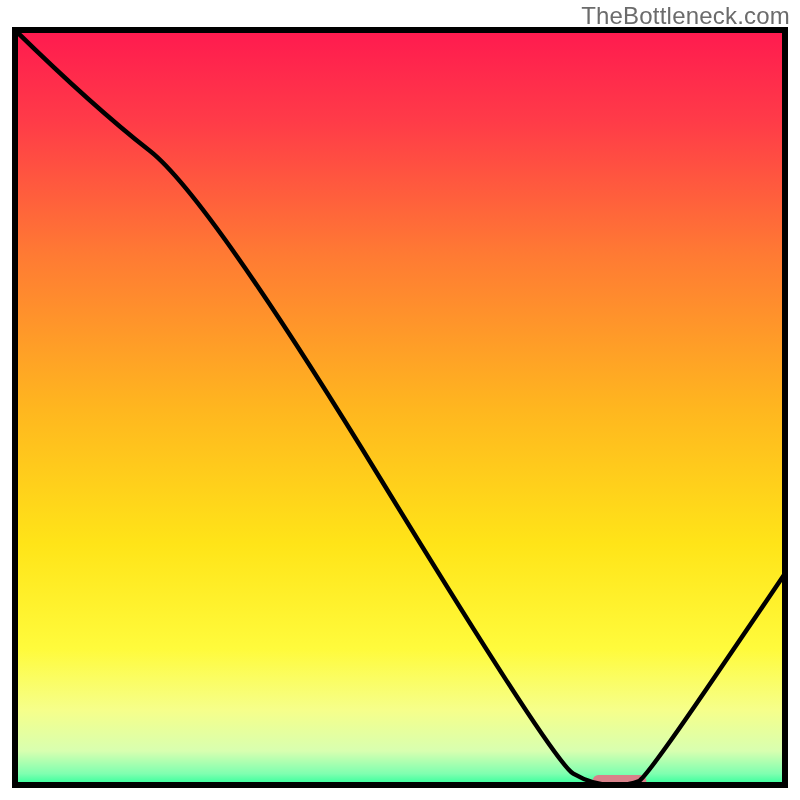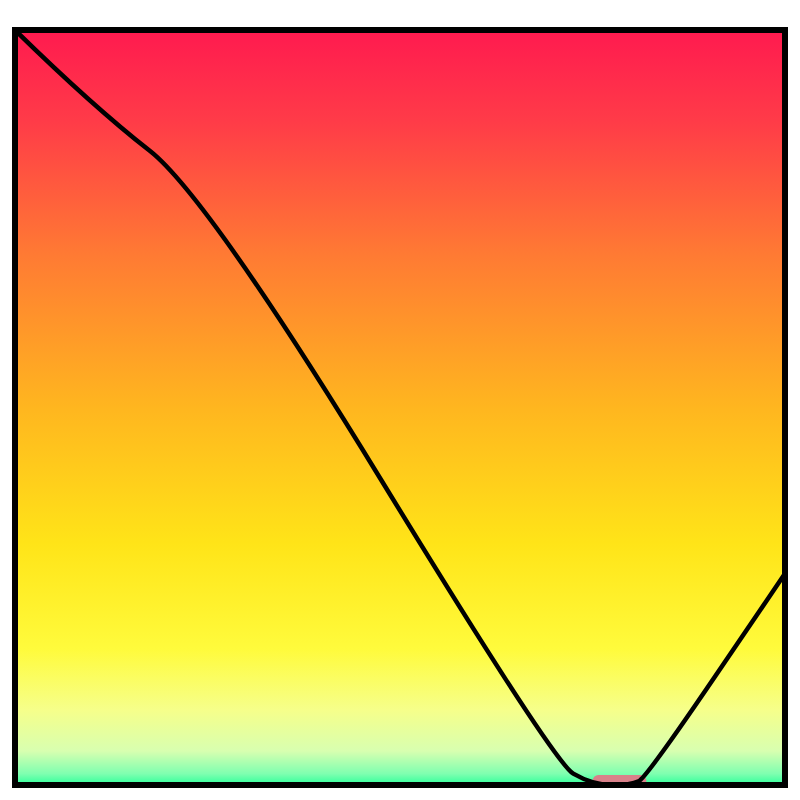--- a/index.html
+++ b/index.html
@@ -25,20 +25,21 @@
     letter-spacing: 0.2px;
   }
   svg {
     display: block;
   }
 </style>
 </head>
 <body>
 
 <div class="wrap">
+  <div class="watermark">TheBottleneck.com</div>
 
   <svg id="chart-svg" width="800" height="800" viewBox="0 0 800 800">
     <defs>
       <linearGradient id="bg-grad" x1="0" y1="0" x2="0" y2="1">
           <stop offset="0%" stop-color="#ff1a4f"></stop>
           <stop offset="12%" stop-color="#ff3b48"></stop>
           <stop offset="30%" stop-color="#ff7b33"></stop>
           <stop offset="50%" stop-color="#ffb61f"></stop>
           <stop offset="68%" stop-color="#ffe418"></stop>
           <stop offset="82%" stop-color="#fffb3c"></stop>

